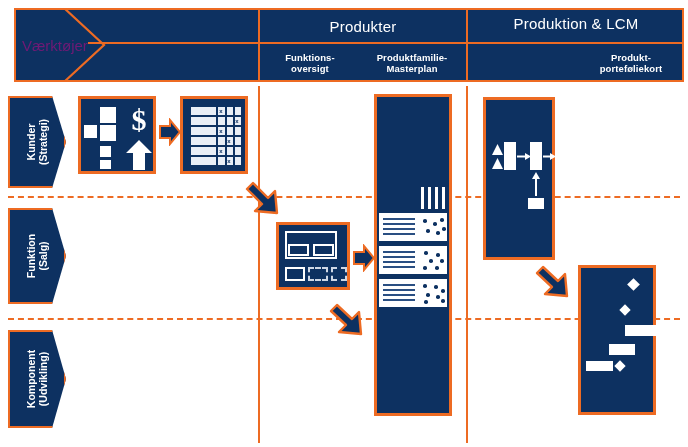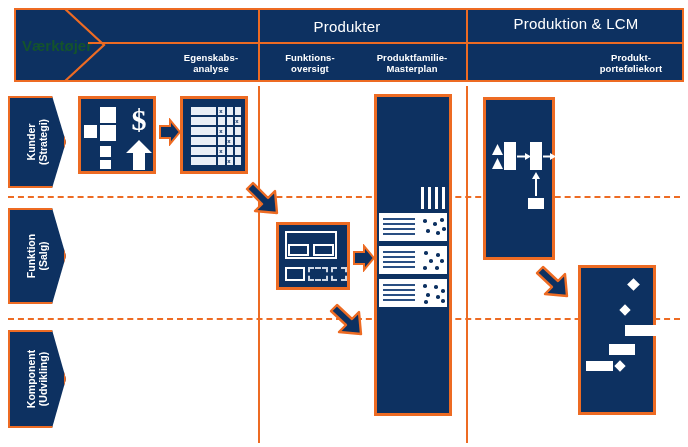--- a/index.html
+++ b/index.html
@@ -21,21 +21,21 @@
   .hdr-top-label{
     color:#ffffff;font-size:15px;font-weight:400;letter-spacing:.2px;
     display:flex;align-items:center;justify-content:center;text-align:center;
   }
   .hdr-sub-label{
     color:#ffffff;font-size:9.5px;font-weight:700;letter-spacing:.1px;
     display:flex;align-items:center;justify-content:center;text-align:center;
     line-height:11px;padding:0 3px;
   }
   .tools-label{
-    color:#14532d;font-size:15px;font-weight:700;
+    color:#701a75;font-size:15px;font-weight:400;
     display:flex;align-items:center;justify-content:flex-start;
     padding-left:8px;
   }
   .hdr-divider{background:#ed6b23;}
 
   
   .chev{
     background:#0d3161;
     border:2px solid #ed6b23;
     clip-path:polygon(0 0,76% 0,100% 50%,76% 100%,0 100%);
@@ -91,25 +91,23 @@
     <polyline points="50,0 90,37 50,74" fill="none" stroke="#ed6b23" stroke-width="2.2"></polyline>
   </svg>
 
   <div class="abs tools-label" style="left:14px;top:30px;width:92px;height:30px;">Værktøjer</div>
 
   <div class="abs hdr-divider" style="left:258px;top:8px;width:2px;height:74px;"></div>
   <div class="abs hdr-divider" style="left:466px;top:8px;width:2px;height:74px;"></div>
 
   <div class="abs hdr-divider" style="left:88px;top:42px;width:596px;height:2px;"></div>
 
-  <div class="abs hdr-top-label" style="left:244px;top:10px;width:206px;height:32px;">Produkter</div>
+  <div class="abs hdr-top-label" style="left:260px;top:10px;width:206px;height:32px;">Produkter</div>
   <div class="abs hdr-top-label" style="left:468px;top:10px;width:216px;height:26px;">Produktion &amp; LCM</div>
 
-  <div class="abs hdr-sub-label" style="left:164px;top:44px;width:94px;height:38px;white-space:pre-line;">Egenskabs-
-analyse</div>
   <div class="abs hdr-sub-label" style="left:262px;top:44px;width:96px;height:38px;white-space:pre-line;">Funktions-
 oversigt</div>
   <div class="abs hdr-sub-label" style="left:358px;top:44px;width:108px;height:38px;white-space:pre-line;">Produktfamilie-
 Masterplan</div>
   <div class="abs hdr-sub-label" style="left:578px;top:44px;width:106px;height:38px;white-space:pre-line;">Produkt-
 porteføliekort</div>
 
   <div class="abs vline" style="left:258px;top:86px;width:2px;height:357px;"></div>
   <div class="abs vline" style="left:466px;top:86px;width:2px;height:357px;"></div>
 

